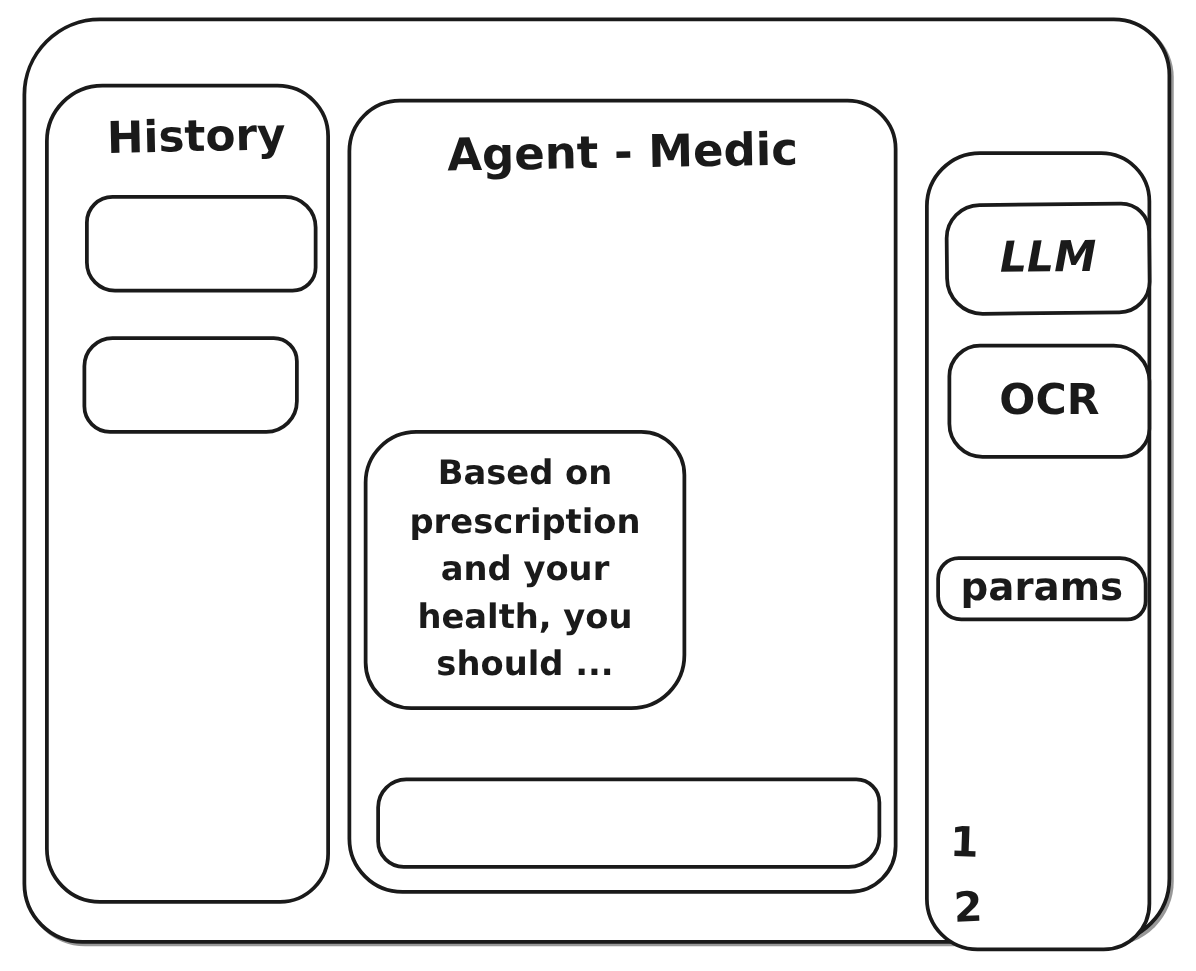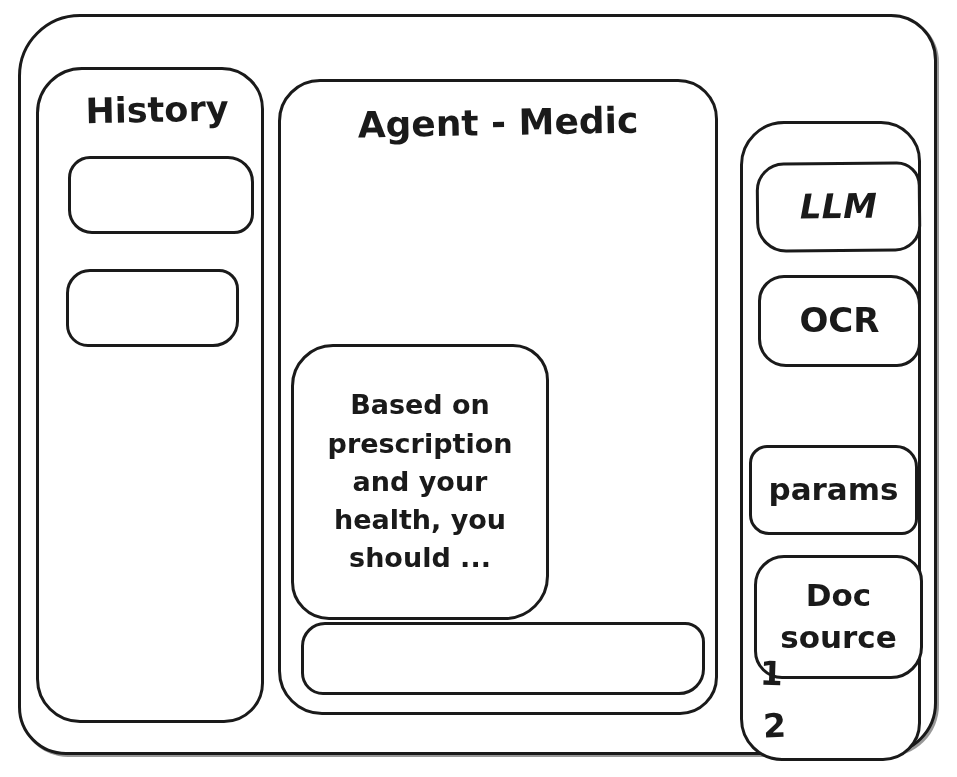--- a/index.html
+++ b/index.html
@@ -64,21 +64,21 @@
     display: flex; align-items: center; justify-content: center;
     text-align: center; font-size: 27px; font-weight: 600;
     line-height: 1.42;
   }
   .user-bubble {
     left: 178px; top: 84px; width: 250px; height: 147px;
     border-radius: 30px 34px 26px 30px;
     padding: 6px 10px;
   }
   .agent-bubble {
-    left: 10px; top: 262px; width: 258px; height: 276px;
+    left: 10px; top: 262px; width: 258px; height: 224px;
     border-radius: 42px 36px 44px 38px;
     padding: 8px 14px;
     justify-content: center;
   }
   .chat-input {
     left: 20px; top: 540px; width: 404px; height: 73px;
     border-radius: 24px 20px 26px 22px;
     font-size: 26px; font-family: inherit; color: #1a1a1a;
     padding: 0 18px; outline: none;
   }
@@ -98,21 +98,21 @@
     left: 13px; top: 38px; width: 165px; height: 90px;
     border-radius: 28px 24px 26px 30px;
     font-size: 34px; font-style: italic; transform: rotate(-0.6deg);
   }
   .ocr-button {
     left: 15px; top: 151px; width: 163px; height: 92px;
     border-radius: 26px 30px 24px 28px;
     font-size: 34px;
   }
   .params-button {
-    left: 6px; top: 321px; width: 169px; height: 90px;
+    left: 6px; top: 321px; width: 169px; height: 52px;
     border-radius: 18px 22px 16px 20px;
     font-size: 31px;
   }
   .doc-source-button {
     left: 11px; top: 431px; width: 169px; height: 124px;
     border-radius: 30px 26px 32px 28px;
     font-size: 31px; padding: 4px 18px;
   }
   .note {
     position: absolute; font-size: 33px; font-weight: 600;
@@ -144,20 +144,19 @@
       <input class="sketch chat-input" type="text" placeholder="" style="">
     </div>
 
     <div class="sketch tools-panel">
       <div class="sketch tool-button llm-button">LLM</div>
 
       <div class="sketch tool-button ocr-button">OCR</div>
 
       <div class="sketch tool-button params-button">params</div>
 
-      <div class="sketch tool-button doc-source-button">Doc source</div>
 
       <div class="note note-1">1</div>
       <div class="note note-2">2</div>
     </div>
 
   </div>
 </div>
 
 </body></html>

